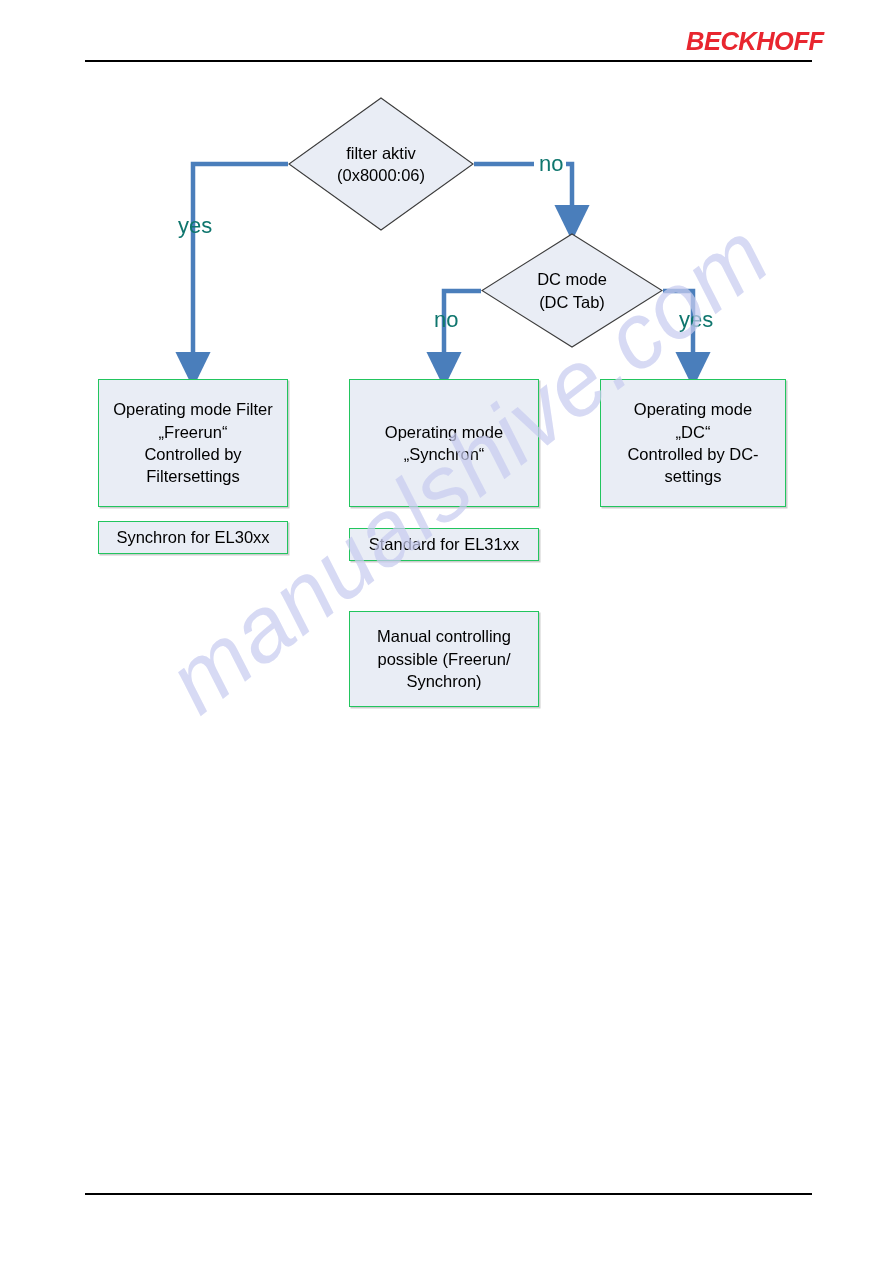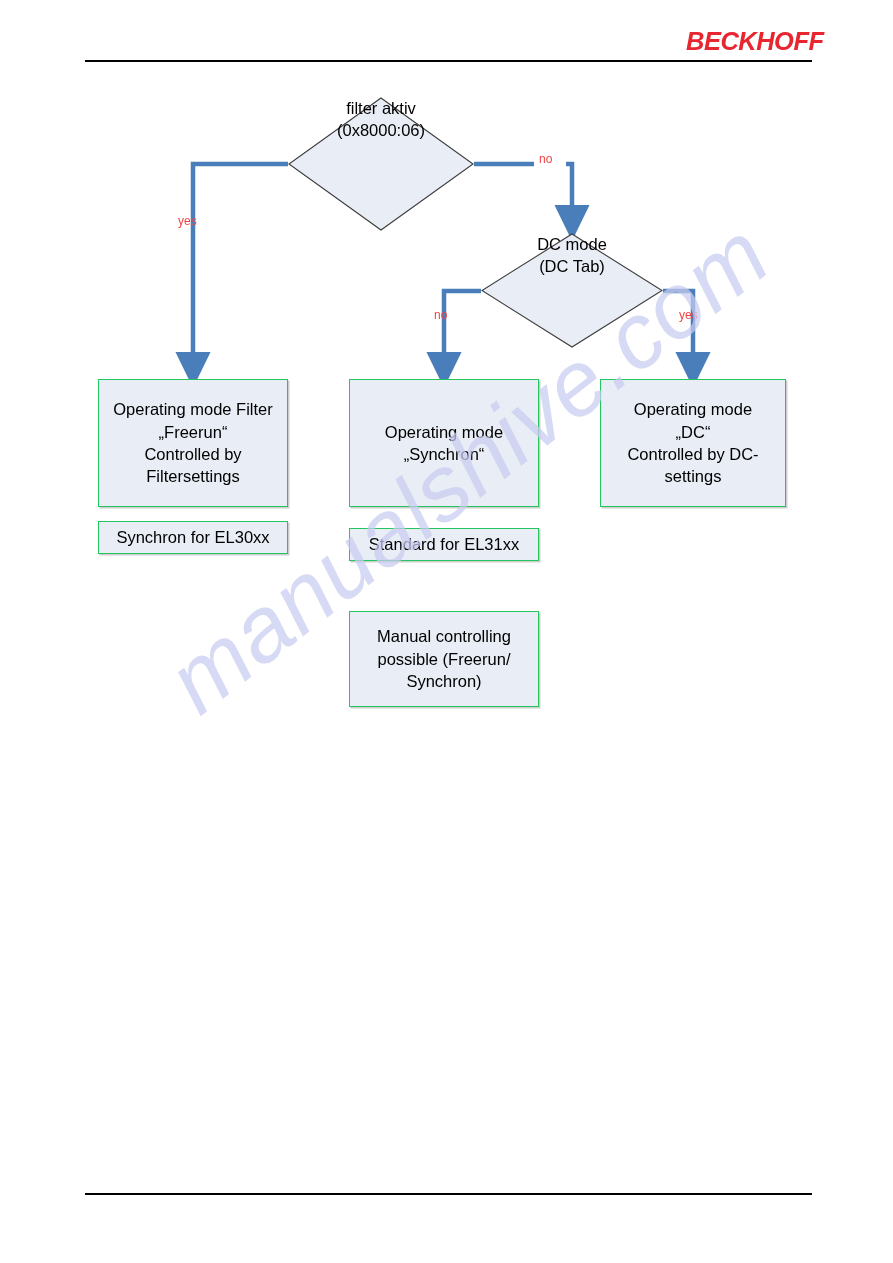--- a/index.html
+++ b/index.html
@@ -72,21 +72,21 @@
     left: 0;
     top: 0;
     width: 893px;
     height: 1263px;
   }
 
   
   .decision {
     position: absolute;
     display: flex;
-    align-items: flex-start;
+    align-items: center;
     justify-content: center;
   }
   .decision .diamond-shape {
     position: absolute;
     inset: 0;
   }
   .decision .decision-text {
     position: relative;
     z-index: 2;
     text-align: center;
@@ -161,22 +161,22 @@
   #box-mode-dc {
     left: 600px;
     top: 379px;
     width: 186px;
     height: 128px;
   }
 
   
   .branch-label {
     position: absolute;
-    font-size: 12px;
-    color: #ef4444;
+    font-size: 22px;
+    color: #0f766e;
     line-height: 1;
     white-space: nowrap;
   }
   #label-filter-yes { left: 178px; top: 215px; }
   #label-filter-no  { left: 539px; top: 153px; }
   #label-dc-no      { left: 434px; top: 309px; }
   #label-dc-yes     { left: 679px; top: 309px; }
 
   
   #watermark {

